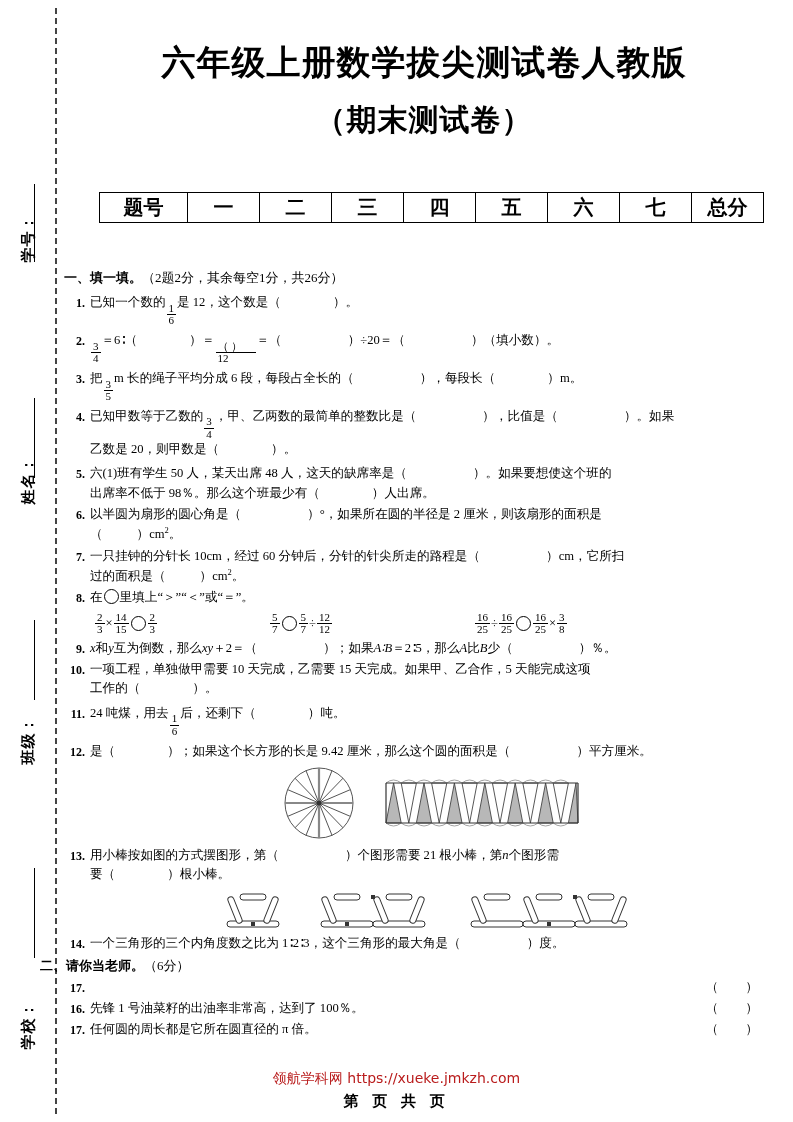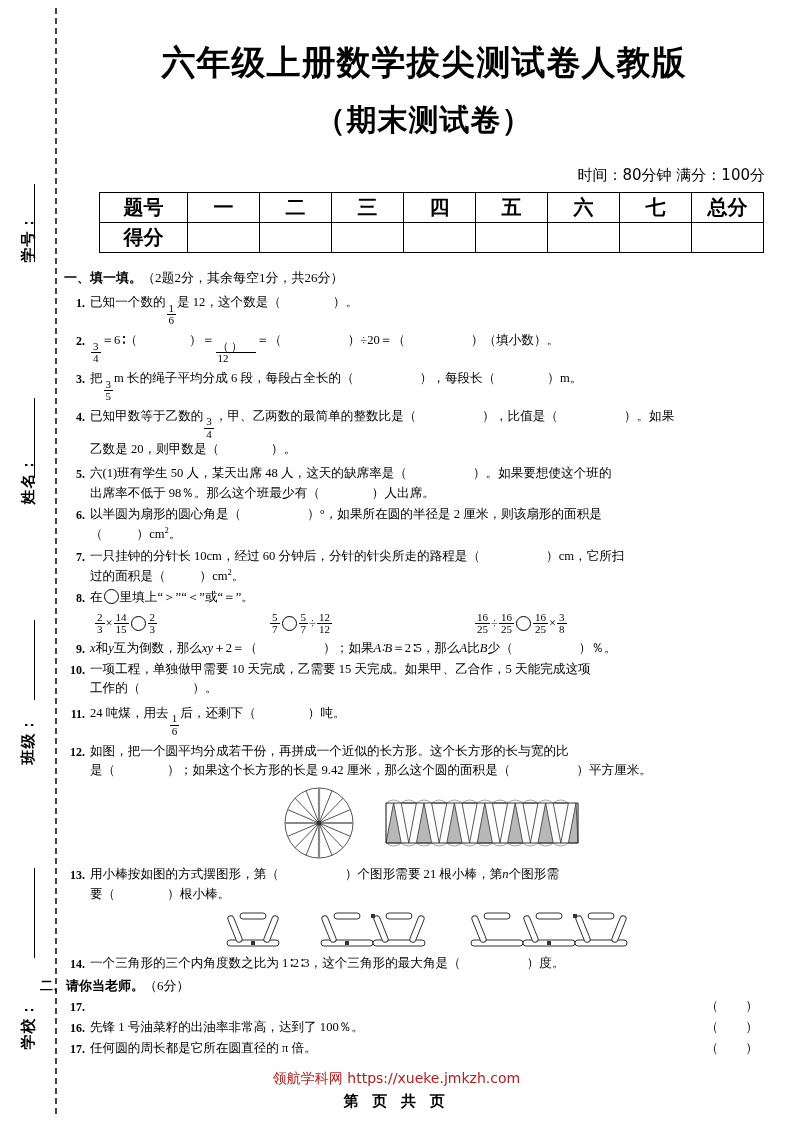--- a/index.html
+++ b/index.html
@@ -213,46 +213,34 @@
     <div class="side-line" style="top:620px;height:80px;"></div>
 
     <div class="side-field" style="top:975px;height:100px;">
       <span class="vtext">学校：</span>
     </div>
     <div class="side-line" style="top:868px;height:90px;"></div>
   </div>
 
   <div class="title1">六年级上册数学拔尖测试卷人教版</div>
   <div class="title2">（期末测试卷）</div>
-  <div class="meta-line">时间：80分钟  满分：100分</div>
 
   <table class="score">
     <tbody>
         <tr>
       <td class="lead">题号</td>
       <td>一</td>
       <td>二</td>
       <td>三</td>
       <td>四</td>
       <td>五</td>
       <td>六</td>
       <td>七</td>
       <td>总分</td>
     </tr>
-    <tr>
-      <td class="lead">得分</td>
-      <td></td>
-      <td></td>
-      <td></td>
-      <td></td>
-      <td></td>
-      <td></td>
-      <td></td>
-      <td></td>
-    </tr>
   </tbody>
     </table>
 
   <div class="content">
 
     <div class="sec-head">
       <span>一、填一填。</span><span class="pts">（2题2分，其余每空1分，共26分）</span>
     </div>
 
     <div class="q tall">
@@ -409,21 +397,20 @@
         <span>24 吨煤，用去</span><span class="frac">
             <span class="num">1</span>
             <span class="den">6</span>
           </span><span>后，还剩下（</span><span class="bk"></span><span>）吨。</span>
       </span>
     </div>
 
     <div class="q">
       <span class="qnum">12.</span>
       <span class="qbody">
-        <span class="ln">如图，把一个圆平均分成若干份，再拼成一个近似的长方形。这个长方形的长与宽的比</span>
         <span class="ln"><span>是（</span><span class="bk"></span><span>）；如果这个长方形的长是 9.42 厘米，那么这个圆的面积是（</span><span class="bk bk-lg"></span><span>）平方厘米。</span></span>
 
         <span class="figrow">
           <svg width="82" height="78" viewBox="0 0 82 78">
             <g stroke="#555" stroke-width="1" fill="none">
               <ellipse cx="41" cy="39" rx="34" ry="35"></ellipse>
               <line x1="41" y1="39" x2="75" y2="39"></line>
               <line x1="41" y1="39" x2="72.4" y2="52.4"></line>
               <line x1="41" y1="39" x2="65.0" y2="63.8"></line>
               <line x1="41" y1="39" x2="54.0" y2="71.3"></line>

